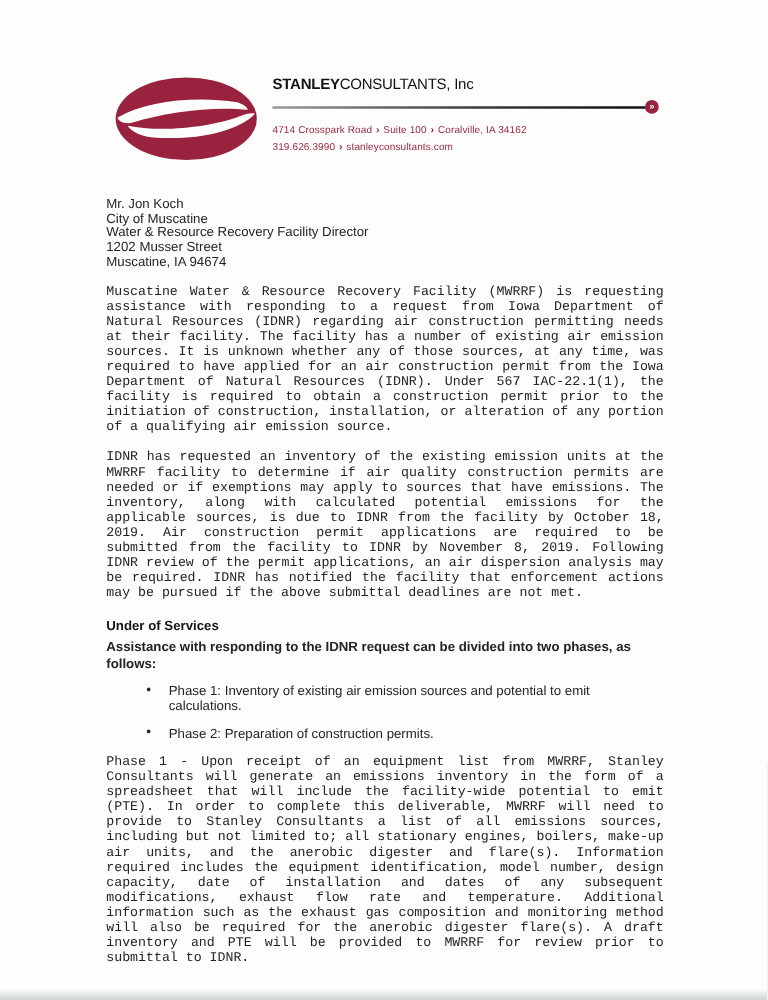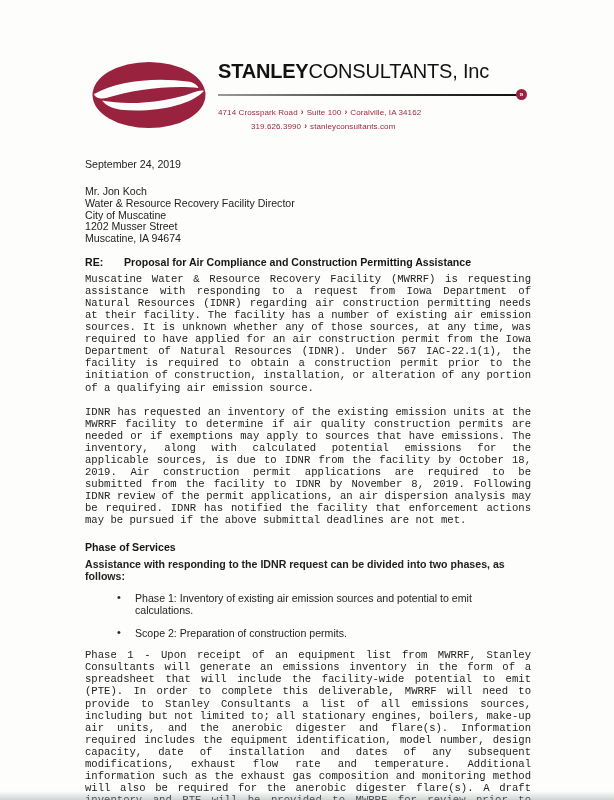--- a/index.html
+++ b/index.html
@@ -9,32 +9,32 @@
     margin:0 auto;
     background:#fdfdfc;
     overflow:hidden;
     font-family:"Liberation Sans", sans-serif;
     color:#232323;
   }
   
   .letterhead{position:absolute;left:0;top:0;width:614px;height:150px;}
   .logo{position:absolute;left:92px;top:60px;width:114px;height:70px;}
   .head-text{position:absolute;left:218px;top:60px;width:330px;}
-  .company{font-size:20px;letter-spacing:-0.2px;color:#121212;white-space:nowrap;}
+  .company{font-size:12px;letter-spacing:-0.2px;color:#121212;white-space:nowrap;}
   .company .b{font-weight:bold;}
   .rule-row{position:relative;margin-top:7px;width:303px;height:11px;}
   .rule{position:absolute;left:0;top:4px;width:300px;height:1.6px;
         background:linear-gradient(to right,#9a9a9a,#3a3a3a 55%,#111);}
   .rule-badge{
     position:absolute;left:298px;top:-1px;width:11px;height:11px;border-radius:50%;
     background:#9b2342;color:#fff;font-size:7px;font-weight:bold;
     display:flex;align-items:center;justify-content:center;line-height:1;
   }
   .addr{margin-top:6px;color:#9c2742;font-size:8px;letter-spacing:0.1px;white-space:nowrap;}
-  .addr + .addr{margin-top:3.5px;margin-left:33px;}
+  .addr + .addr{margin-top:3.5px;}
   .addr .sep{font-weight:bold;padding:0 3px;font-size:8.5px;}
   
   .body{position:absolute;left:85px;top:158px;width:446px;font-size:10.6px;line-height:12.1px;}
   .date{margin-bottom:16px;}
   .recipient div{line-height:11.7px;}
   .recipient{margin-bottom:11px;}
   .re-line{display:flex;font-weight:bold;margin-bottom:5px;color:#161616;}
   .re-line .re-label{width:39px;flex:none;}
   .salutation{margin:12px 0 9px 0;}
   p.para{margin:0 0 12px 0;text-align:justify;font-family:Liberation Mono, monospace;}
@@ -73,46 +73,41 @@
       </div>
 
       <div class="addr"><span>4714 Crosspark Road</span><span class="sep">›</span><span>Suite 100</span><span class="sep">›</span><span>Coralville, IA 34162</span></div>
 
       <div class="addr"><span>319.626.3990</span><span class="sep">›</span><span>stanleyconsultants.com</span></div>
     </div>
   </div>
 
   <div class="body">
 
-    <div class="date">September 24, 2019</div>
 
     <div class="recipient">
       <div>Mr. Jon Koch</div>
+      <div>City of Muscatine</div>
       <div>Water &amp; Resource Recovery Facility Director</div>
-      <div>City of Muscatine</div>
       <div>1202 Musser Street</div>
       <div>Muscatine, IA  94674</div>
     </div>
 
-    <div class="re-line">
-      <span class="re-label">RE:</span>
-      <span class="re-subject">Proposal for Air Compliance and Construction Permitting Assistance</span>
-    </div>
 
 
     <p class="para">Muscatine Water &amp; Resource Recovery Facility (MWRRF) is requesting assistance with responding to a request from Iowa Department of Natural Resources (IDNR) regarding air construction permitting needs at their facility.  The facility has a number of existing air emission sources.  It is unknown whether any of those sources, at any time, was required to have applied for an air construction permit from the Iowa Department of Natural Resources (IDNR).  Under 567 IAC-22.1(1), the facility is required to obtain a construction permit prior to the initiation of construction, installation, or alteration of any portion of a qualifying air emission source.</p>
 
     <p class="para">IDNR has requested an inventory of the existing emission units at the MWRRF facility to determine if air quality construction permits are needed or if exemptions may apply to sources that have emissions.  The inventory, along with calculated potential emissions for the applicable sources, is due to IDNR from the facility by October 18, 2019.  Air construction permit applications are required to be submitted from the facility to IDNR by November 8, 2019.  Following IDNR review of the permit applications, an air dispersion analysis may be required.  IDNR has notified the facility that enforcement actions may be pursued if the above submittal deadlines are not met.</p>
 
-    <div class="scope-heading">Phase of Services</div>
+    <div class="scope-heading">Under of Services</div>
 
     <div class="scope-intro">Assistance with responding to the IDNR request can be divided into two phases, as follows:</div>
 
     <ul class="phases">
       <li><span class="dot">•</span><span>Phase 1:  Inventory of existing air emission sources and potential to emit calculations.</span></li>
-      <li><span class="dot">•</span><span>Scope 2:  Preparation of construction permits.</span></li>
+      <li><span class="dot">•</span><span>Phase 2:  Preparation of construction permits.</span></li>
     </ul>
 
     <p class="para">Phase 1 - Upon receipt of an equipment list from MWRRF, Stanley Consultants will generate an emissions inventory in the form of a spreadsheet that will include the facility-wide potential to emit (PTE).  In order to complete this deliverable, MWRRF will need to provide to Stanley Consultants a list of all emissions sources, including but not limited to; all stationary engines, boilers, make-up air units, and the anerobic digester and flare(s).  Information required includes the equipment identification, model number, design capacity, date of installation and dates of any subsequent modifications, exhaust flow rate and temperature. Additional information such as the exhaust gas composition and monitoring method will also be required for the anerobic digester flare(s). A draft inventory and PTE will be provided to MWRRF for review prior to submittal to IDNR.</p>
   </div>
 
   <div class="bottom-edge"></div>
 </div>
 
 </body></html>

